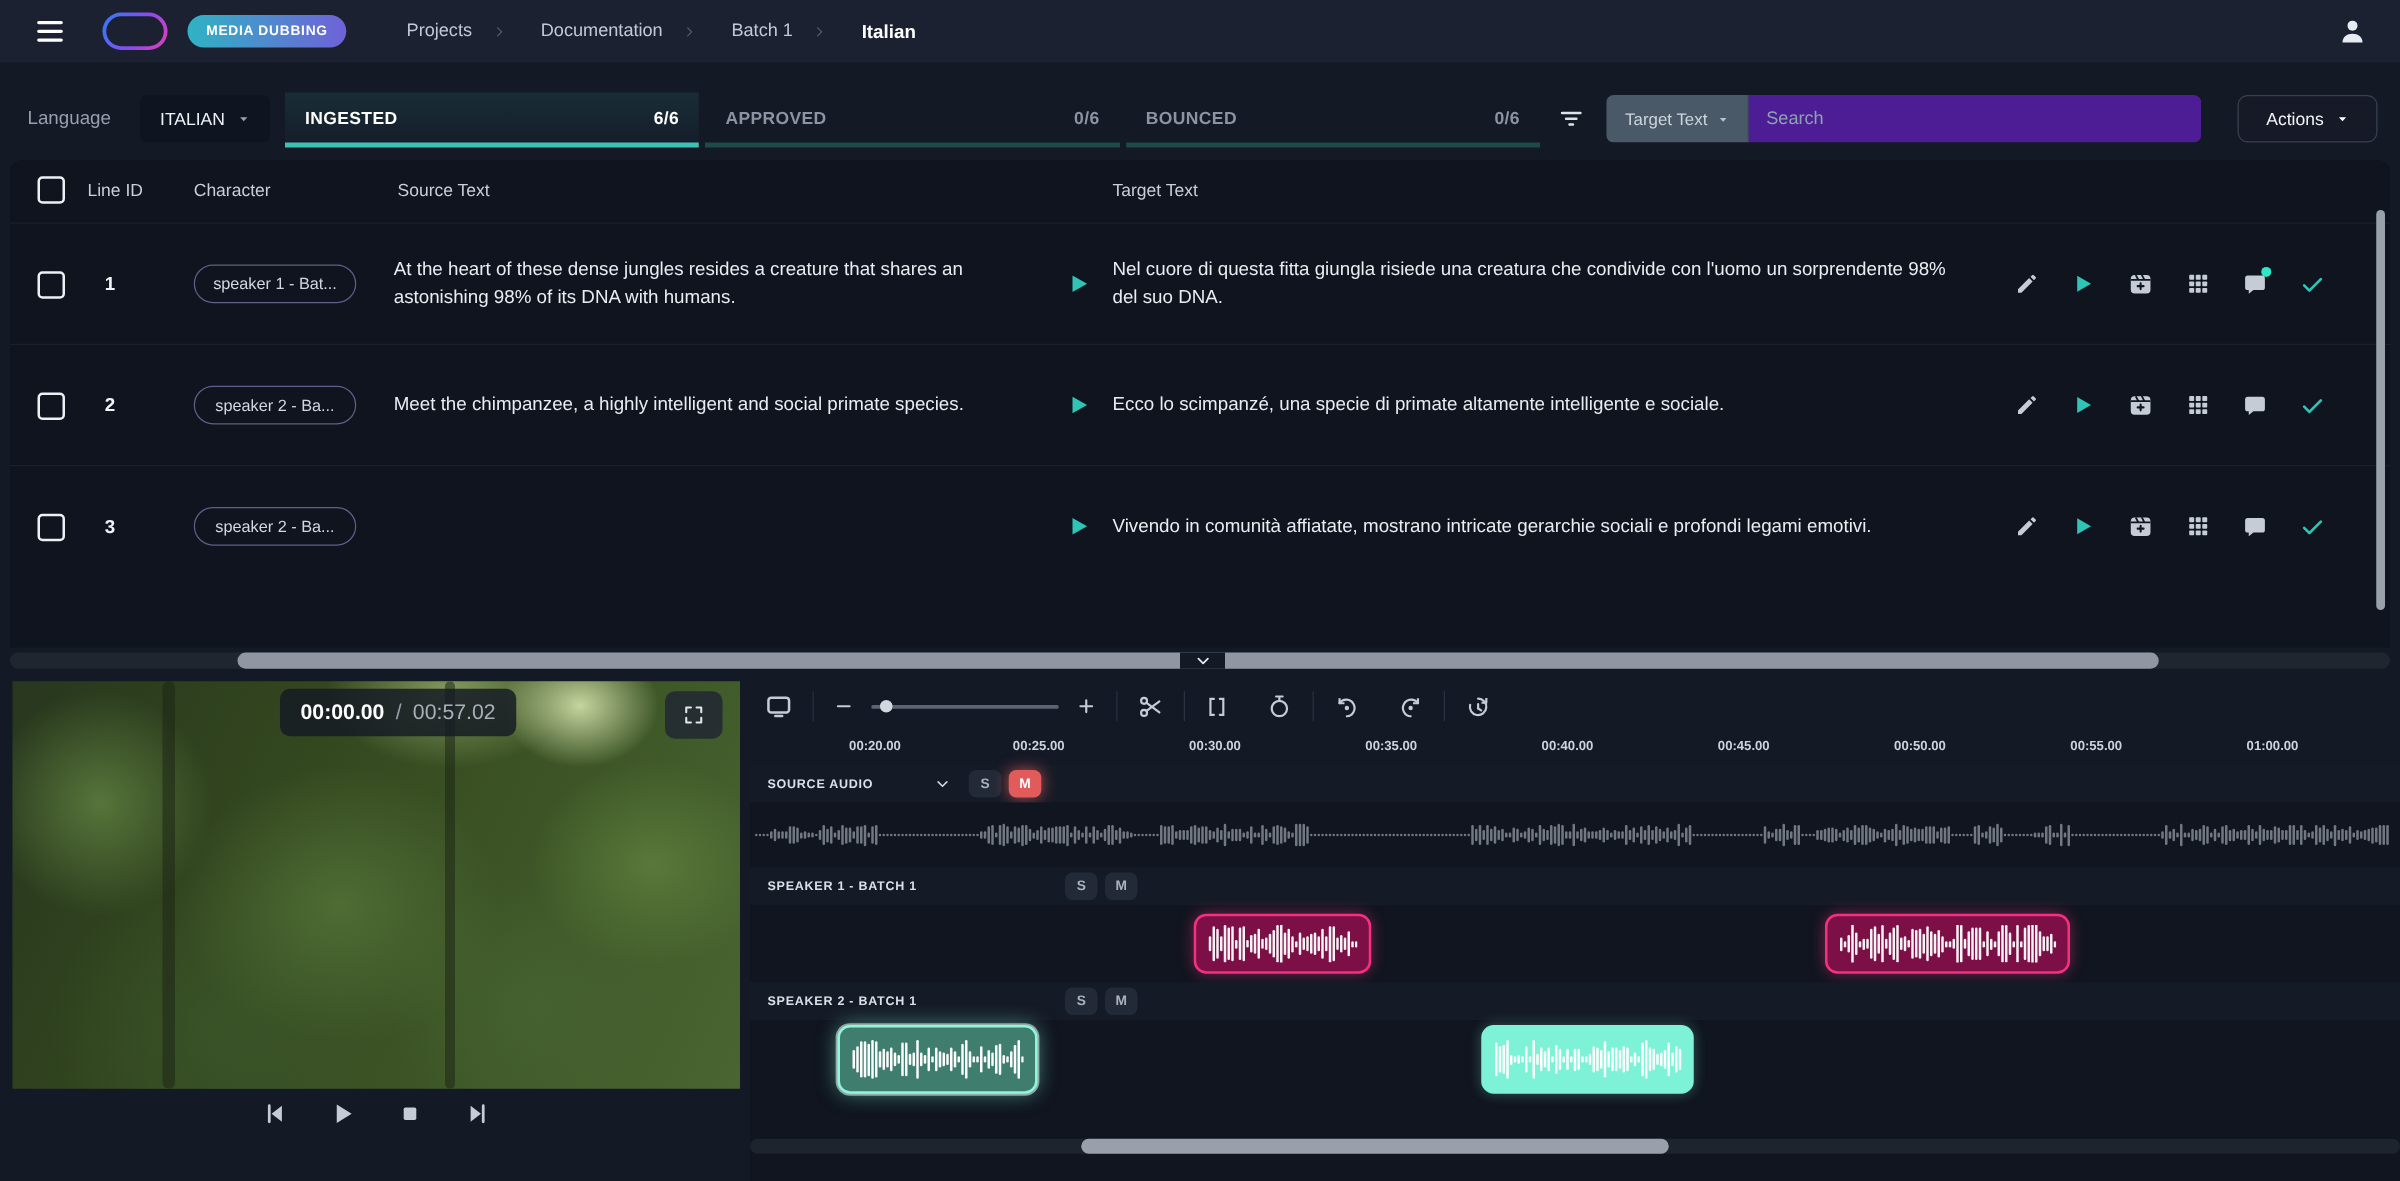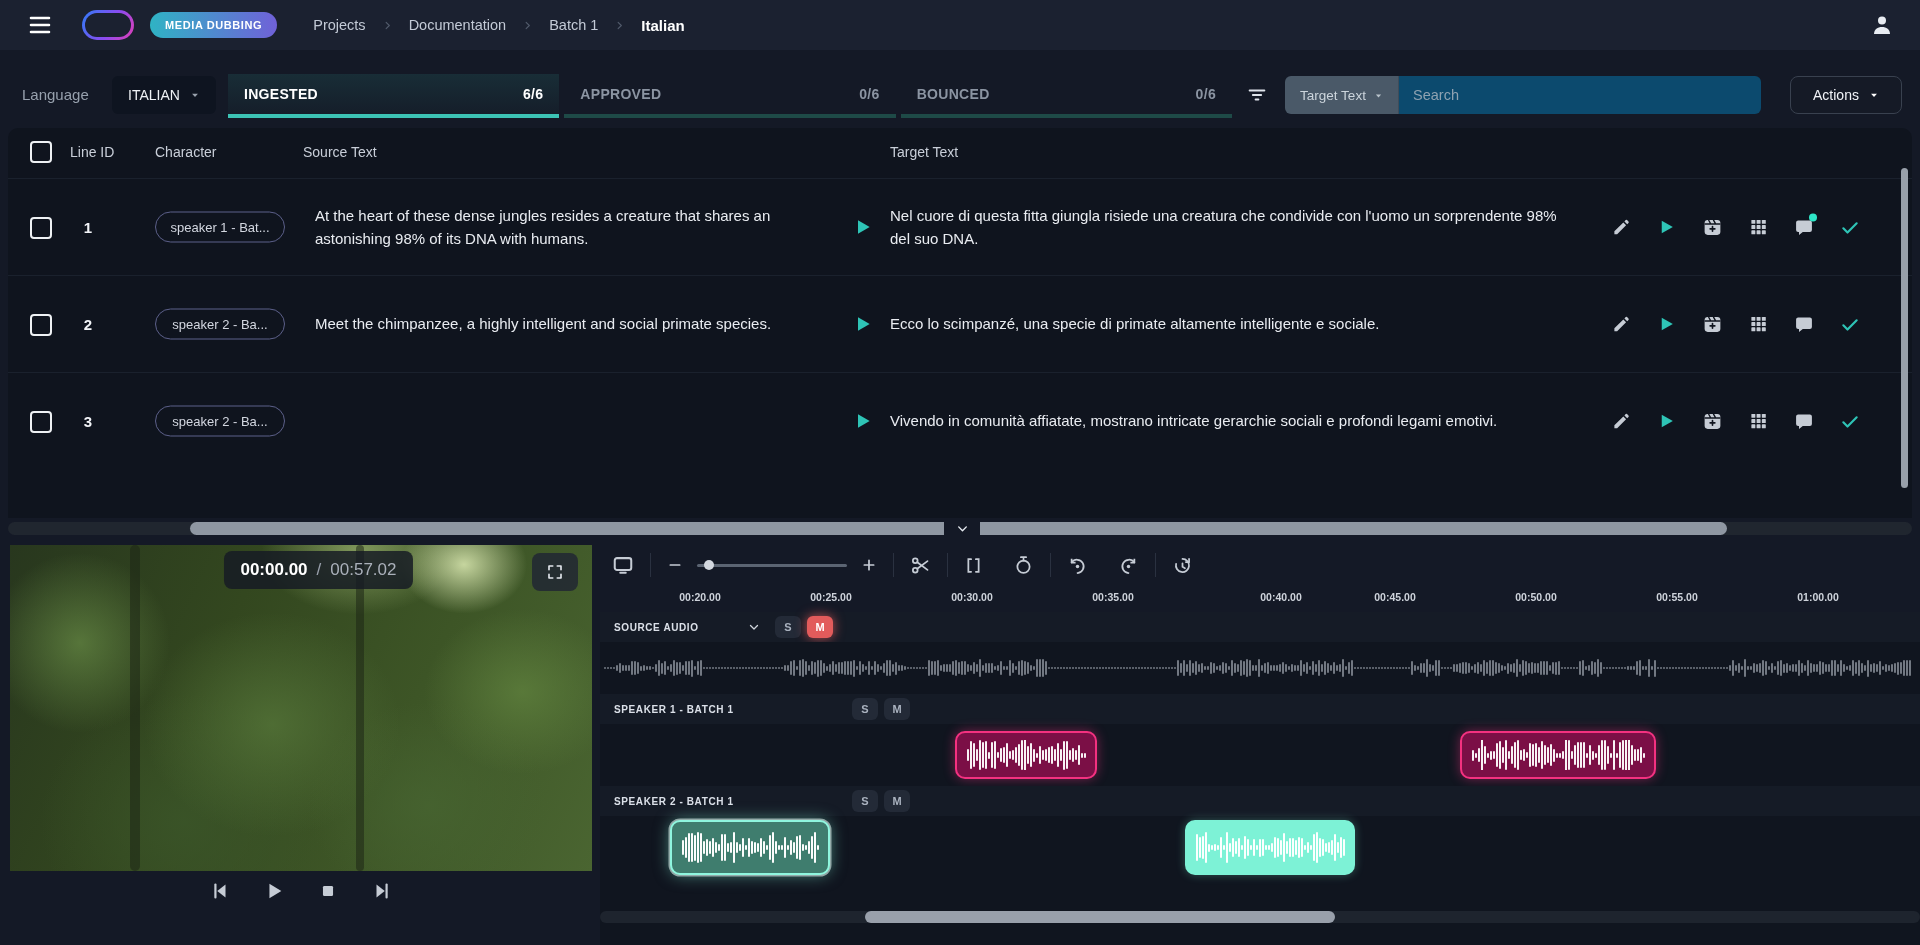--- a/index.html
+++ b/index.html
@@ -15,42 +15,42 @@
   .topbar { position:absolute; left:0; top:0; width:1920px; height:50px; background:#1b2130;
             display:flex; align-items:center; z-index:5; }
   .hamburger { margin-left:28px; color:#ffffff; cursor:pointer; }
   .logo-pill { margin-left:30px; width:52px; height:30px; border-radius:16px; padding:3px;
                background:linear-gradient(120deg,#2f7cf6,#8a4bf0 55%,#e33fb4); }
   .logo-inner { width:100%; height:100%; border-radius:13px; background:#1b2130; }
   .badge { margin-left:16px; padding:7px 15px; border-radius:13px; color:#fff; font-size:11px;
            font-weight:bold; letter-spacing:.6px;
            background:linear-gradient(90deg,#2fb3c4,#7061d8); }
   .crumbs { margin-left:36px; display:flex; align-items:center; gap:16px; font-size:14.5px; color:#c3cad6; }
-  .crumb { cursor:pointer; }
+  .crumb { cursor:pointer;margin-left:12px; }
   .crumb.active { color:#ffffff; font-weight:bold; font-size:15px; }
   .crumb-sep { color:#525b6c; font-size:14px; }
   .user { position:absolute; right:26px; top:13px; color:#e8ecf2; cursor:pointer; }
 
   
   .lang-label { position:absolute; left:22px; top:86px; font-size:15px; color:#97a0ad; }
   .lang-select { position:absolute; left:112px; top:76px; width:104px; height:38px; background:#0e1420;
                  border-radius:6px; display:flex; align-items:center; justify-content:center; gap:10px;
                  font-size:14px; color:#eef1f5; cursor:pointer; }
   .tabs { position:absolute; left:228px; top:74px; width:1004px; display:flex; gap:5px; }
   .tab { flex:1; height:44px; display:flex; align-items:center; justify-content:space-between;
          padding:0 16px; border-bottom:4px solid #1e4a47; color:#8b94a2; font-size:14px;
          font-weight:bold; letter-spacing:.3px; cursor:pointer; }
   .tab.active { color:#fff; border-bottom-color:#3cc3b5;
                 background:linear-gradient(180deg,rgba(47,150,140,.16),rgba(47,150,140,.04)); }
   .filter-btn { position:absolute; left:1246px; top:84px; cursor:pointer; color:#dfe4eb; }
   .search-group { position:absolute; left:1285px; top:76px; width:476px; height:38px; border-radius:6px;
                   overflow:hidden; display:flex; }
   .col-select { width:114px; background:#4a5968; display:flex; align-items:center; justify-content:center;
                 gap:8px; font-size:13.5px; color:#ccd5dc; cursor:pointer; border-right:1px solid #3f4c59; }
-  .search-box { flex:1; background:#0c4a6e; display:flex; align-items:center; }
+  .search-box { flex:1; background:#4c1d95; display:flex; align-items:center; }
   .search-box input { width:100%; height:100%; background:transparent; border:none; outline:none;
                       padding:0 14px; font-size:14.5px; color:#e6edf3; font-family:inherit; }
   .search-box input::placeholder { color:#8fa2b1; }
   .actions-btn { position:absolute; left:1790px; top:76px; width:112px; height:38px; background:#151a26;
                  border:1px solid #39414f; border-radius:8px; display:flex; align-items:center;
                  justify-content:center; gap:10px; font-size:14px; color:#f2f4f8; cursor:pointer; }
 
   
   .table-card { position:absolute; left:8px; top:128px; width:1904px; height:390px; background:#0f141e;
                 border-radius:10px 10px 0 0; overflow:hidden; }
@@ -256,21 +256,21 @@
         <path d="M5 9l7 8 7-8z"></path>
       </svg>
   </span>
 </div>
 
 <div class="table-card">
   <div class="thead">
     <div class="checkbox"></div>
     <span class="hcell" style="left:62px">Line ID</span>
     <span class="hcell" style="left:147px">Character</span>
-    <span class="hcell" style="left:295px">Source Text</span>
+    <span class="hcell" style="left:310px">Source Text</span>
     <span class="hcell" style="left:882px">Target Text</span>
   </div>
   <div id="rows">
       <div class="trow">
         <div class="checkbox"></div>
         <span class="c-id">1</span>
         <span class="chip">speaker 1 - Bat...</span>
         <div class="c-src">At the heart of these dense jungles resides a creature that shares an astonishing 98% of its DNA with humans.</div>
         <span class="row-play ic">
           <svg width="20" height="20" viewBox="0 0 24 24">
@@ -551,21 +551,21 @@
           <path d="M19.5 3.8v4.4h-4.4" stroke-linejoin="round"></path>
           <path d="M12 9.5v4l2.8 1.7" stroke-linecap="round"></path>
         </svg>
     </span>
   </div>
   <div class="tl-ruler">
       <span class="tick" style="left:100px">00:20.00</span>
       <span class="tick" style="left:231px">00:25.00</span>
       <span class="tick" style="left:372px">00:30.00</span>
       <span class="tick" style="left:513px">00:35.00</span>
-      <span class="tick" style="left:681px">00:40.00</span>
+      <span class="tick" style="left:654px">00:40.00</span>
       <span class="tick" style="left:795px">00:45.00</span>
       <span class="tick" style="left:936px">00:50.00</span>
       <span class="tick" style="left:1077px">00:55.00</span>
       <span class="tick" style="left:1218px">01:00.00</span>
     </div>
   <div id="tracks">
       <div class="track-head">
         <span class="track-name">SOURCE AUDIO</span>
         <span class="track-caret ic">
           <svg width="12" height="12" viewBox="0 0 24 24">

